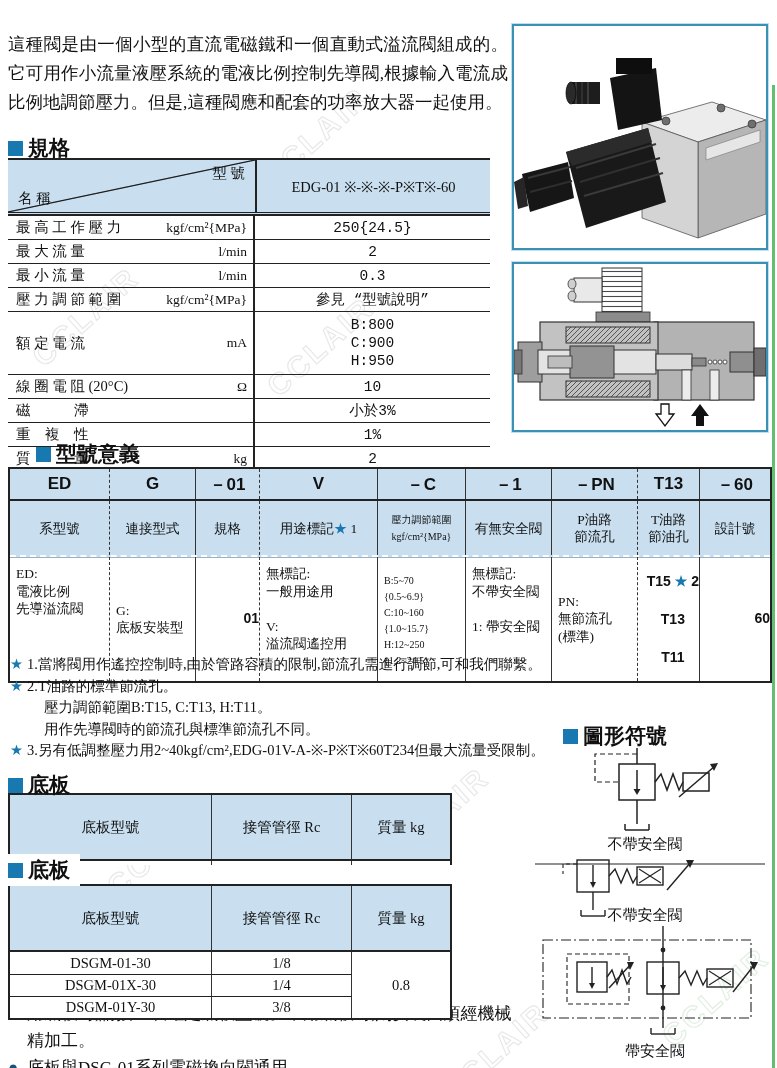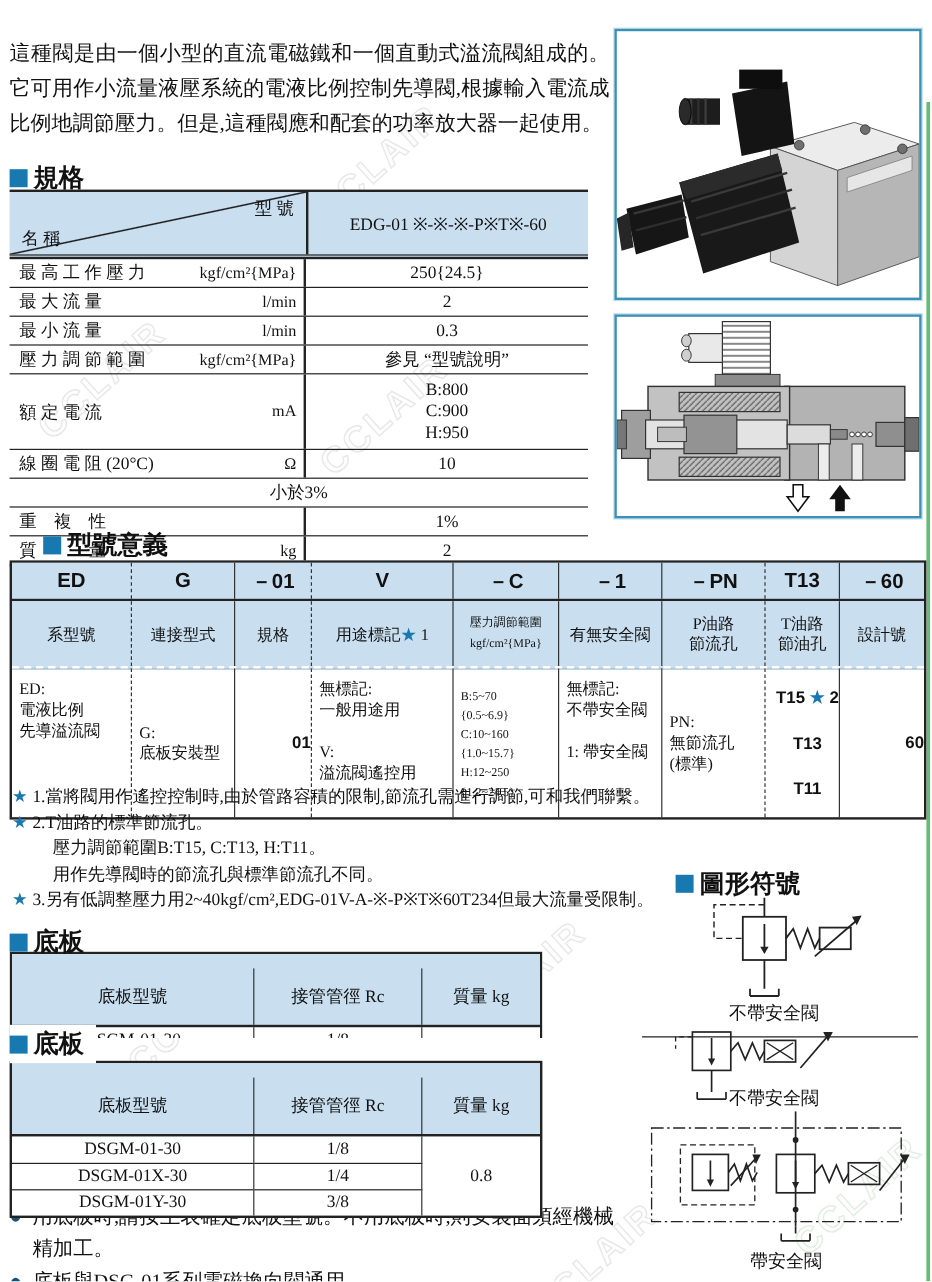--- a/index.html
+++ b/index.html
@@ -27,21 +27,21 @@
      background:linear-gradient(to bottom right,transparent calc(50% - 1.1px),#222 calc(50% - .2px),#222 calc(50% + .2px),transparent calc(50% + 1.1px));}
   .sp-diag .t{position:absolute;top:4px;right:10px;}
   .sp-diag .b{position:absolute;bottom:4px;left:10px;}
   .sp-model{flex:1;display:flex;align-items:center;justify-content:center;}
   .sp-row{display:flex;border-top:1px solid #222;min-height:23px;align-items:stretch;}
   .sp-row:first-of-type{border-top:none;}
   .sp-row.tall{min-height:62px;}
   .sp-name{width:247px;border-right:2px solid #222;display:flex;justify-content:space-between;
            align-items:center;padding:0 6px 0 8px;box-sizing:border-box;}
   .sp-unit{font-size:13.5px;}
-  .sp-val{flex:1;display:flex;align-items:center;justify-content:center;text-align:center;white-space:pre-line;line-height:18px;}
+  .sp-val{flex:1;display:flex;align-items:center;justify-content:center;text-align:center;white-space:pre-line;line-height:18px;font-family:Liberation Mono, monospace;}
   
   .mt{position:absolute;left:8px;top:467px;width:760px;border:2px solid #222;font-size:13.5px;background:#fff;}
   .mt-row{display:grid;grid-template-columns:100px 86px 64px 118px 88px 86px 86px 62px 1fr;}
   .mt-r1{background:#c9dff0;border-bottom:2px solid #222;}
   .mt-r1 .cell{height:30px;display:flex;align-items:center;justify-content:center;
       font-family:"Liberation Sans",sans-serif;font-weight:bold;font-size:17px;}
   .mt-r2{background:#c9dff0;border-bottom:2px dashed #fff;box-shadow:0 1px 0 #9ab4c6;}
   .mt-r2 .cell{height:54px;display:flex;flex-direction:column;align-items:center;justify-content:center;
       text-align:center;white-space:pre-line;line-height:17px;}
   .mt-r3 .cell{height:124px;padding:8px 6px;box-sizing:border-box;white-space:pre-line;line-height:17.5px;}
@@ -52,21 +52,21 @@
   .star{color:#1878b0;}
   .small{font-size:10px;}
   
   .foot{position:absolute;left:10px;top:655px;width:600px;font-size:14.5px;line-height:19.5px;}
   .fn{position:relative;padding-left:17px;margin-bottom:2px;}
   .fn .star{position:absolute;left:0;top:0;}
   .fn.ind{padding-left:34px;}
   
   .bp{width:440px;border:2px solid #222;background:#fff;font-size:14.5px;box-sizing:content-box;}
   .bp-h{display:grid;grid-template-columns:202px 140px 1fr;background:#c9dff0;border-bottom:2px solid #222;}
-  .bp-h .cell{height:47px;display:flex;align-items:center;justify-content:center;margin-top:12px;}
+  .bp-h .cell{height:64px;display:flex;align-items:center;justify-content:center;}
   .bp-b{display:grid;grid-template-columns:202px 140px 1fr;grid-auto-rows:22px;}
   .bp-b .cell{display:flex;align-items:center;justify-content:center;border-top:1px solid #222;}
   .bp-b .cell.r1{border-top:none;}
   .bp-w{grid-column:3;grid-row:1 / span 3;display:flex;align-items:center;justify-content:center;}
   .bp1-wrap{position:absolute;left:8px;top:793px;height:72px;overflow:hidden;z-index:1;}
   .bp2{position:absolute;left:8px;top:884px;z-index:2;}
   .hd-bp2{background:#fff;z-index:6;padding:2px 10px 2px 0;}
   
   .notes{position:absolute;left:8px;top:1000px;width:510px;font-size:17px;line-height:27px;}
   .note{position:relative;padding-left:19px;}
@@ -177,20 +177,24 @@
 H:950</div>
     </div>
     <div class="sp-row">
       <div class="sp-name">
           <span>線 圈 電 阻  (20°C)</span>
           <span class="sp-unit">Ω</span>
         </div>
       <div class="sp-val">10</div>
     </div>
     <div class="sp-row">
+      <div class="sp-name">
+          <span>磁　　　滯</span>
+          <span class="sp-unit"></span>
+        </div>
       <div class="sp-val">小於3%</div>
     </div>
     <div class="sp-row">
       <div class="sp-name">
           <span>重　複　性</span>
           <span class="sp-unit"></span>
         </div>
       <div class="sp-val">1%</div>
     </div>
     <div class="sp-row">

